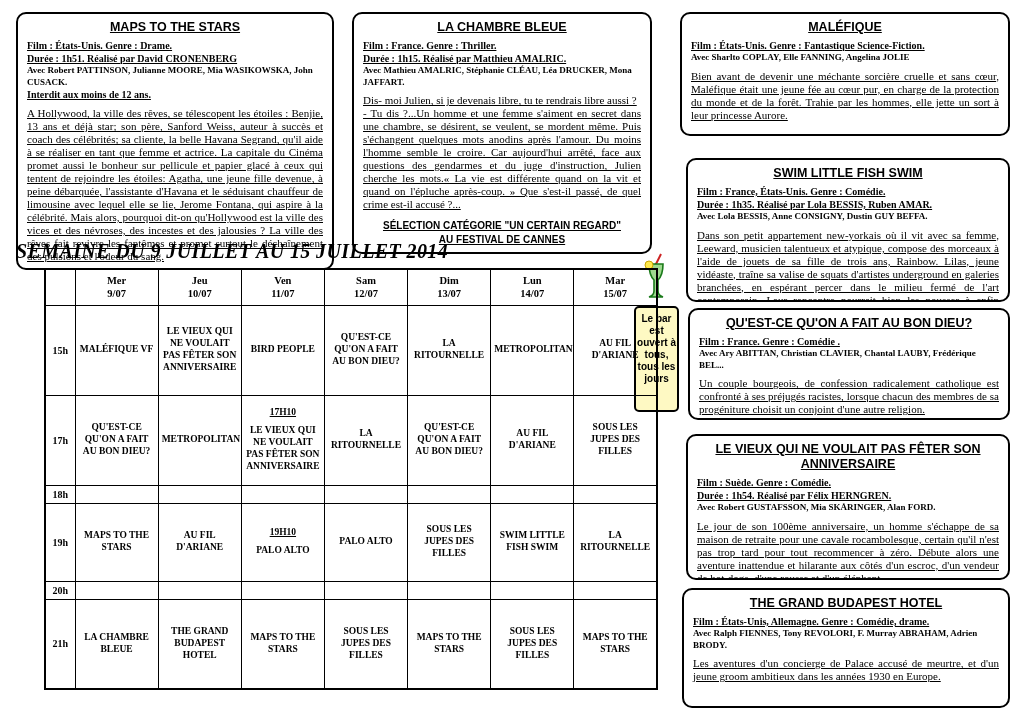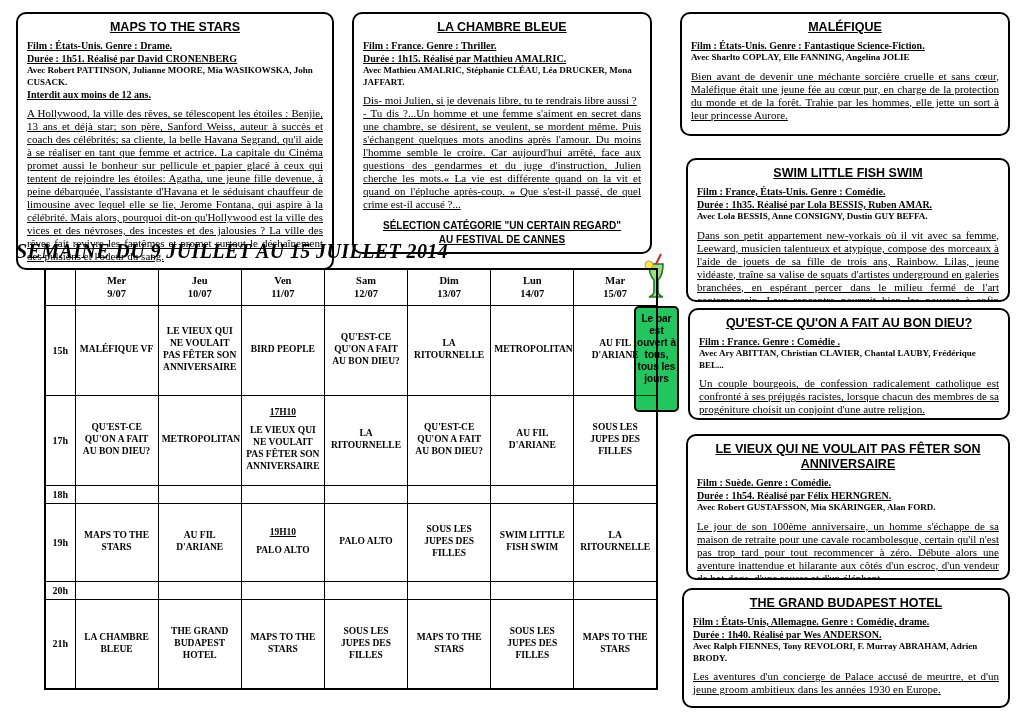--- a/index.html
+++ b/index.html
@@ -62,21 +62,21 @@
   .prog-cell { font-size:9.5px; line-height:1.25; }
   .row-tall { height:90px; }
   .row-mid  { height:78px; }
   .row-thin { height:18px; }
   .cell-time { display:block; text-decoration:underline; margin-bottom:6px; }
   .cell-time:empty { display:none; margin:0; }
   .cell-title { display:block; }
 
   .bar-box {
     position:absolute; left:634px; top:306px; width:45px; height:106px;
-    border:2px solid #000; border-radius:5px; background:#22c55e;
+    border:2px solid #000; border-radius:5px; background:#fef9c3;
     font-family:"Liberation Sans", sans-serif;
     font-size:10px; font-weight:bold; text-align:center;
     padding:5px 1px; line-height:1.2;
   }
   .cocktail { position:absolute; left:640px; top:252px; }
 </style>
 </head>
 <body>
 
 <section class="film-box box-maps">
@@ -125,21 +125,20 @@
   <h2 class="film-title">LE VIEUX QUI NE VOULAIT PAS FÊTER SON ANNIVERSAIRE</h2>
   <p class="meta u">Film : Suède. Genre : Comédie.</p>
   <p class="meta u">Durée : 1h54. Réalisé par Félix HERNGREN.</p>
   <p class="cast">Avec Robert GUSTAFSSON, Mia SKÅRINGER, Alan FORD.</p>
   <p class="synopsis">Le jour de son 100ème anniversaire, un homme s'échappe de sa maison de retraite pour une cavale rocambolesque, certain qu'il n'est pas trop tard pour tout recommencer à zéro. Débute alors une aventure inattendue et hilarante aux côtés d'un escroc, d'un vendeur de hot-dogs, d'une rousse et d'un éléphant.</p>
 </section>
 
 <section class="film-box box-budapest">
   <h2 class="film-title">THE GRAND BUDAPEST HOTEL</h2>
   <p class="meta u">Film :  États-Unis, Allemagne. Genre : Comédie, drame.</p>
-  <p class="meta u">Durée : 1h40. Réalisé par Wes ANDERSON.</p>
   <p class="cast">Avec  Ralph FIENNES, Tony REVOLORI, F. Murray ABRAHAM, Adrien BRODY.</p>
   <p class="synopsis">Les aventures d'un concierge de Palace accusé de meurtre, et d'un jeune groom ambitieux dans les années 1930 en Europe.</p>
 </section>
 
 <div class="cocktail">
   <svg width="32" height="52" viewBox="0 0 32 52" aria-hidden="true">
     <line x1="21" y1="2" x2="14" y2="16" stroke="#cc2222" stroke-width="2"></line>
     <path d="M9 12 C9 21 11 25 14 28 L14 39 C14 42 12 44 9 45 L23 45 C20 44 18 42 18 39 L18 28 C21 25 23 21 23 12 Z" fill="#9fd98f" stroke="#1a7a1a" stroke-width="1.6"></path>
     <circle cx="9" cy="13" r="4" fill="#ffe94d" stroke="#caa500" stroke-width="1"></circle>
   </svg>

